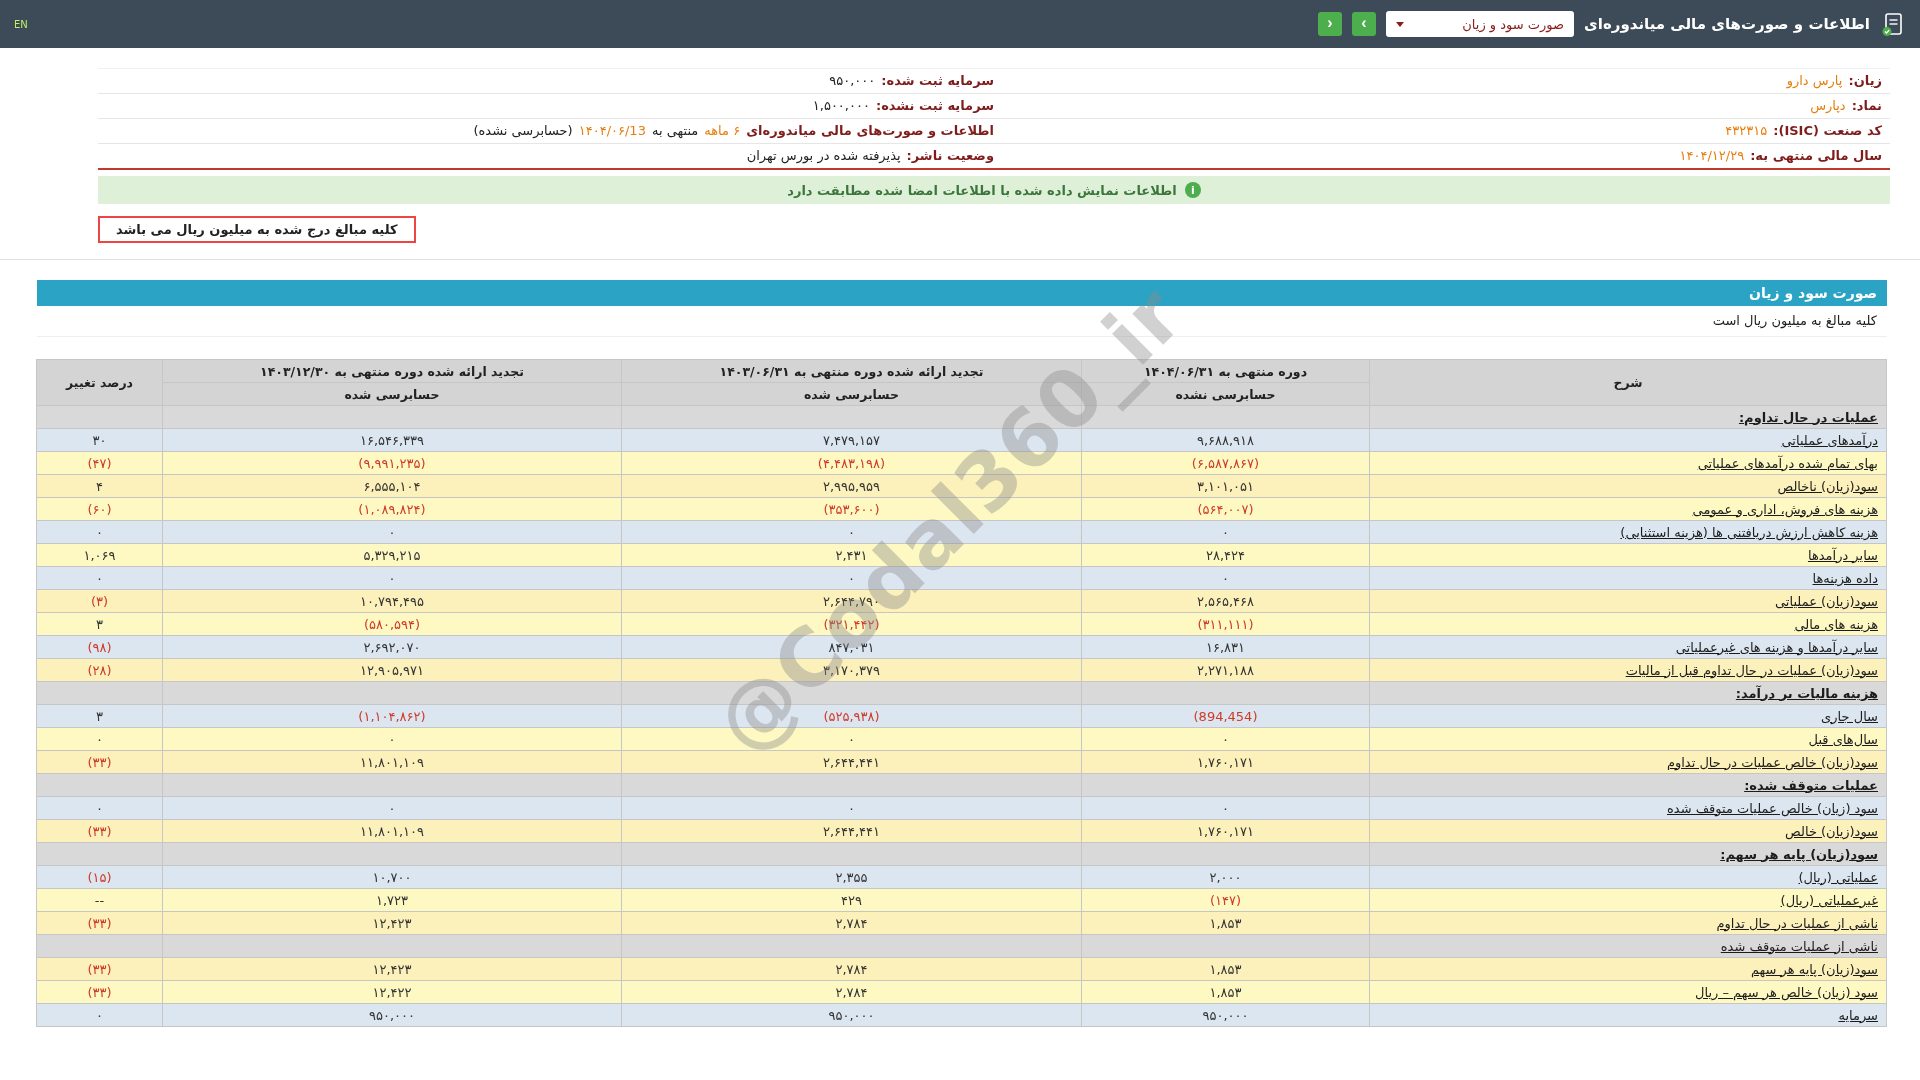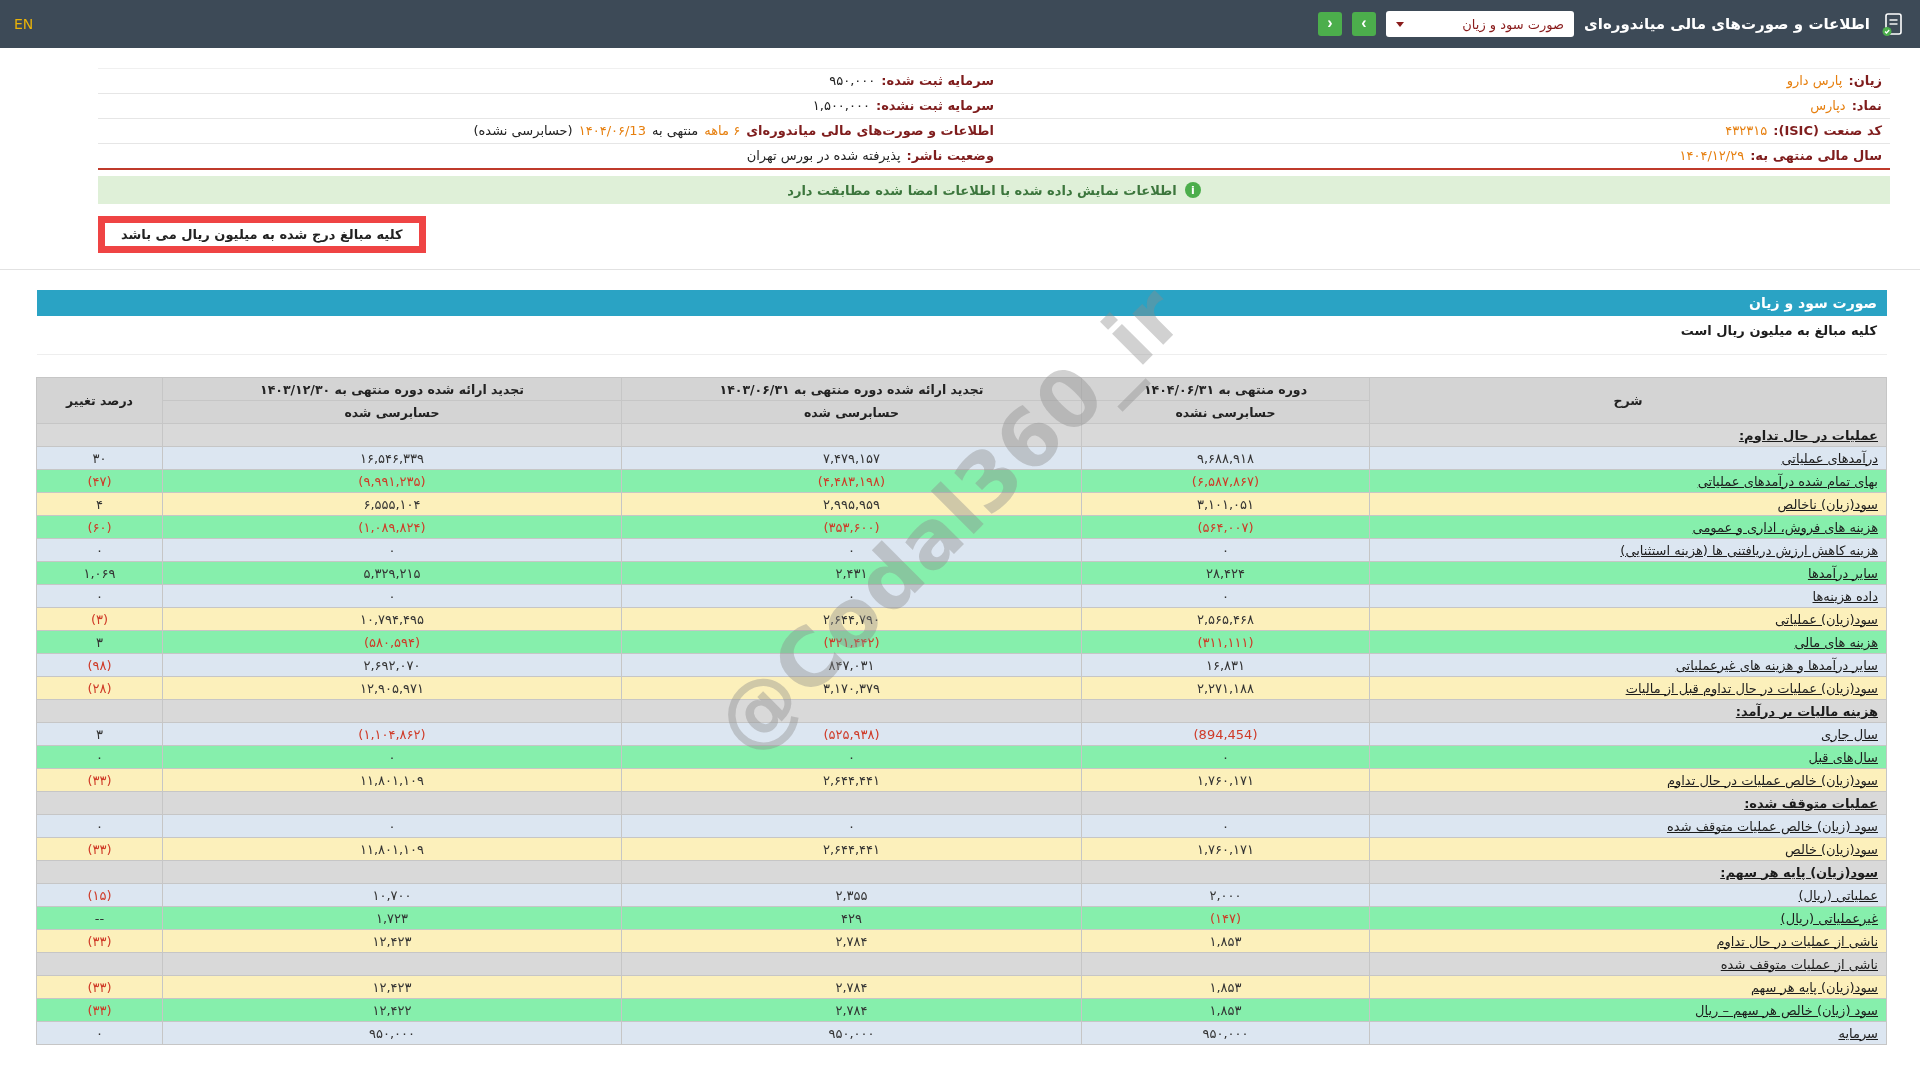--- a/index.html
+++ b/index.html
@@ -32,21 +32,21 @@
     border-left:4px solid transparent; border-right:4px solid transparent;
     border-top:5px solid #8a1c1c;
   }
   .nav-btn {
     width:24px; height:24px; background:var(--nav-green,#4cae4c);
     color:#fff; border:none; border-radius:3px;
     font-size:16px; font-weight:bold; line-height:1;
     cursor:pointer; padding:0 0 2px 0;
   }
   .spacer { flex:1; }
-  .en-link { color:#eab308; font-size:14px; text-decoration:none; cursor:pointer; }
+  .en-link { color:#bef264; font-size:10px; text-decoration:none; cursor:pointer; }
 
   
   .info-panel { margin:20px 30px 0 98px; border-bottom:2px solid #bf3a2b; border-top:1px solid #f0f0f0; }
   .info-row { display:flex; border-bottom:1px solid #e6e6e6; padding:3px 8px; font-size:13px; line-height:18px; }
   .info-row:last-child { border-bottom:none; }
   .info-cell { flex:1; display:flex; gap:6px; align-items:baseline; flex-wrap:nowrap; white-space:nowrap; }
   .lbl { font-weight:bold; color:#7f1d1d; }
   .orange { color:var(--link-orange,#e67f0e);text-align:center; }
   a.orange { text-decoration:none; cursor:pointer; }
 
@@ -59,38 +59,38 @@
   }
   .info-icon {
     width:16px; height:16px; border-radius:50%;
     background:#4cae4c; color:#fff; font-size:11px; font-weight:bold;
     display:inline-flex; align-items:center; justify-content:center; font-style:normal;
   }
 
   
   .note-wrap { margin:12px 30px 0 98px; text-align:left; }
   .note-box {
-    display:inline-block; border:7px solid #ef4444; background:#fff;
+    display:inline-block; border:2px solid #ef4444; background:#fff;
     padding:4px 16px; font-size:13px; font-weight:bold;
   }
   .page-divider { margin-top:16px; border-top:1px solid #e2e2e2; }
 
   
   .statement { margin:20px 33px 0 37px; }
   .stmt-title { background:var(--accent-blue,#2aa3c4); color:#fff; font-weight:bold; font-size:14px; padding:5px 10px; }
-  .stmt-unit  { font-weight:bold; font-size:13px; padding:7px 10px 16px; border-bottom:1px solid #eee; color:#1d1d1d; }
+  .stmt-unit  { font-weight:normal; font-size:13px; padding:7px 10px 8px; border-bottom:1px solid #eee; color:#1d1d1d; }
 
   table { width:100%; border-collapse:collapse; table-layout:fixed; margin-top:22px; font-size:13px; }
   th, td { border:1px solid #c6c6c6; height:23px; padding:0 8px; overflow:hidden; white-space:nowrap; }
   thead th { background:var(--header-gray,#d4d4d4); font-weight:bold; text-align:center; font-size:12.5px; color:#222; }
   td.desc { color:#1c1c1c;text-decoration:underline; }
   td.num  { text-align:center; direction:ltr; color:#333; }
   td.neg  { color:var(--neg-red,#cf3a27); }
   tr.r-blue   td { background:var(--row-blue,#dce6f1); }
-  tr.r-white  td { background:#86efac; }
+  tr.r-white  td { background:#fef9c3; }
   tr.r-yellow td { background:var(--row-yellow,#fcf0bb); }
   tr.r-section td, tr.r-gray td { background:var(--row-gray,#d9d9d9); }
   tr.r-section td.desc { font-weight:bold; }
 
   
   .watermark {
     position:absolute; left:949px; top:520px;
     transform:translate(-50%,-50%) rotate(-45deg);
     font-size:80px; font-weight:bold; letter-spacing:1px;
     color:rgba(140,140,140,0.4);

